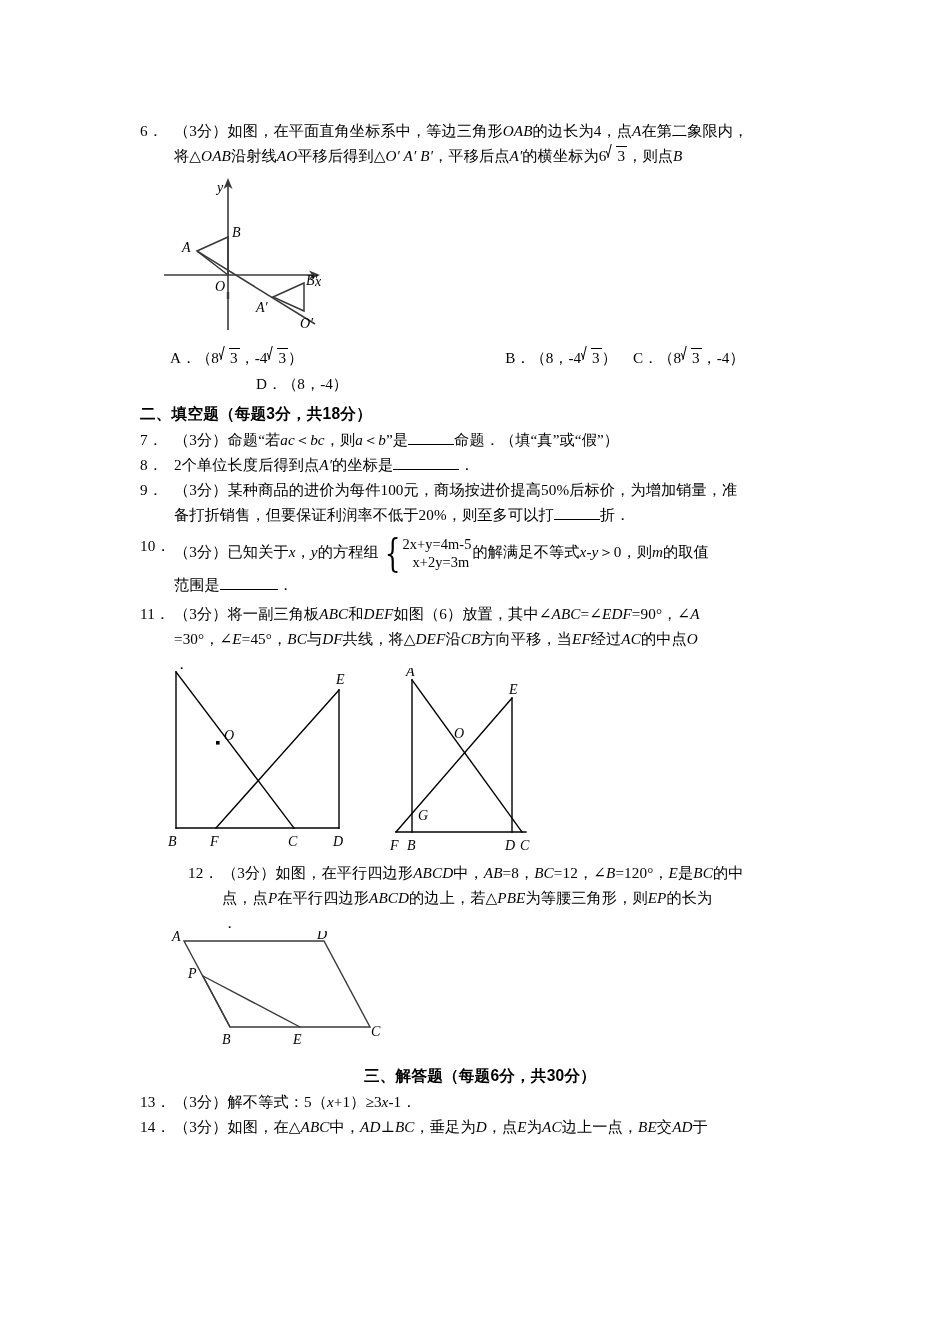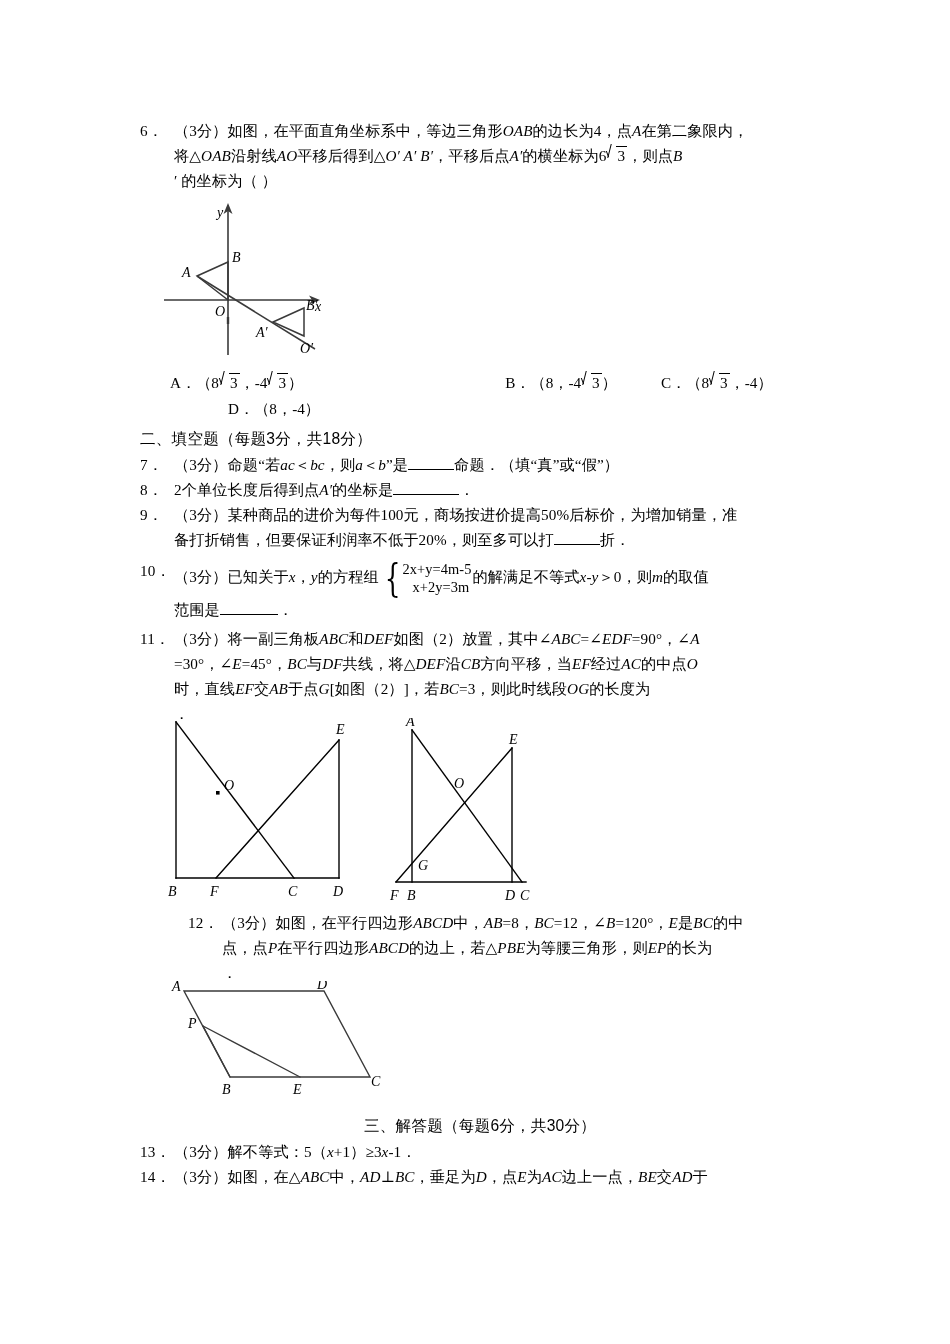--- a/index.html
+++ b/index.html
@@ -58,21 +58,21 @@
     border-bottom: 1px solid #000;
     vertical-align: baseline;
   }
   .b5 { width: 46px; }
   .b6 { width: 58px; }
   .b7 { width: 66px; }
 
   
   .section-head {
     font-family: "Liberation Sans", sans-serif;
-    font-weight: normal;
+    font-weight: bold;
     font-size: 15.6px;
     line-height: 26px;
     letter-spacing: 0.2px;
   }
 
   
   .rad {
     display: inline-block;
     position: relative;
     padding-left: 9px;
@@ -110,23 +110,23 @@
     position: relative;
     font-size: 15.2px;
     line-height: 26px;
   }
   .choice-row1 {
     display: flex;
     align-items: flex-end;
   }
   .ch-a { margin-left: 30px; }
   .ch-b { margin-left: 202px; }
-  .ch-c { margin-left: 44px; }
+  .ch-c { margin-left: 16px; }
   .choice-row2 {
-    margin-left: 88px;
+    margin-left: 116px;
   }
 
   
   .eqsys {
     display: inline-flex;
     align-items: center;
     vertical-align: middle;
     margin: 0 1px;
     position: relative;
     top: -1px;
@@ -163,23 +163,20 @@
 <div id="page">
   <div class="content">
 
     <div class="q" style="padding-top:118px;">
       <span class="q-num" style="top:118px;">6．</span>
       <div class="q-body">
         <span>（3分）</span><span>如图，在平面直角坐标系中，等边三角形</span><i>OAB</i><span>的边长为4，点</span><i>A</i><span>在第二象限内，</span>
       </div>
       <div class="hang">
         <span>将△</span><i>OAB</i><span>沿射线</span><i>AO</i><span>平移后得到△</span><i>O′ A′ B′</i><span>，平移后点</span><i>A′</i><span>的横坐标为6</span><span class="rad"><span class="radbody">3</span></span><span>，则点</span><i>B</i>
-      </div>
-      <div class="hang">
-        <span>′ 的坐标为（      ）</span>
       </div>
     </div>
 
     <div class="fig" style="margin-top:4px; margin-left:20px;">
       <svg width="220" height="165" viewBox="0 0 220 165">
         <g stroke="#3a3a3a" stroke-width="1.6" fill="none">
 
           <line x1="4" y1="103" x2="152" y2="103"></line>
 
           <line x1="68" y1="12" x2="68" y2="158"></line>
@@ -259,27 +256,24 @@
           </span><span>的解满足不等式</span><i>x</i><span>-</span><i>y</i><span>＞0，则</span><i>m</i><span>的取值</span>
       </div>
       <div class="hang">
         <span>范围是</span><span class="blank b6"></span><span>．</span>
       </div>
     </div>
 
     <div class="q" style="margin-top:4px;">
       <span class="q-num">11．</span>
       <div class="q-body">
-        <span>（3分）</span><span>将一副三角板</span><i>ABC</i><span>和</span><i>DEF</i><span>如图（2）放置，其中∠</span><i>ABC</i><span>=∠</span><i>EDF</i><span>=90°，∠</span><i>A</i>
+        <span>（3分）</span><span>将一副三角板</span><i>ABC</i><span>和</span><i>DEF</i><span>如图（6）放置，其中∠</span><i>ABC</i><span>=∠</span><i>EDF</i><span>=90°，∠</span><i>A</i>
       </div>
       <div class="hang">
         <span>=30°，∠</span><i>E</i><span>=45°，</span><i>BC</i><span>与</span><i>DF</i><span>共线，将△</span><i>DEF</i><span>沿</span><i>CB</i><span>方向平移，当</span><i>EF</i><span>经过</span><i>AC</i><span>的中点</span><i>O</i>
-      </div>
-      <div class="hang">
-        <span>时，直线</span><i>EF</i><span>交</span><i>AB</i><span>于点</span><i>G</i><span>[如图（2）]，若</span><i>BC</i><span>=3，则此时线段</span><i>OG</i><span>的长度为</span>
       </div>
       <div class="hang">
         <span>．</span>
       </div>
     </div>
 
     <div class="fig" style="margin-top:-8px; margin-left:14px;">
       <svg width="440" height="190" viewBox="0 0 440 190">
         <g stroke="#000000" stroke-width="1.4" fill="none" stroke-linecap="square">
 

